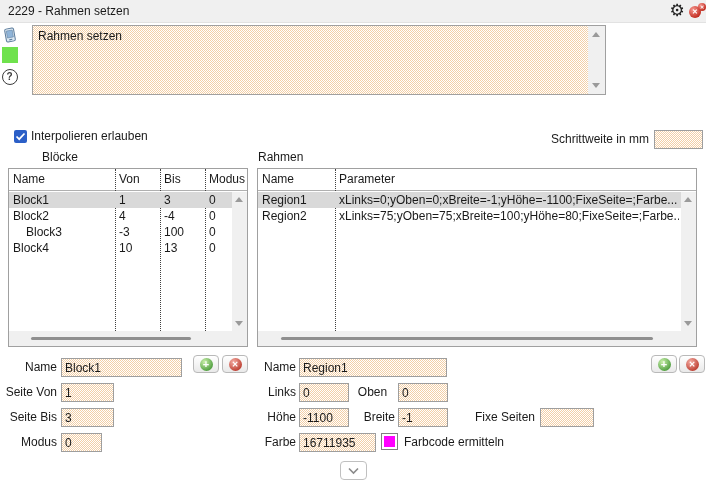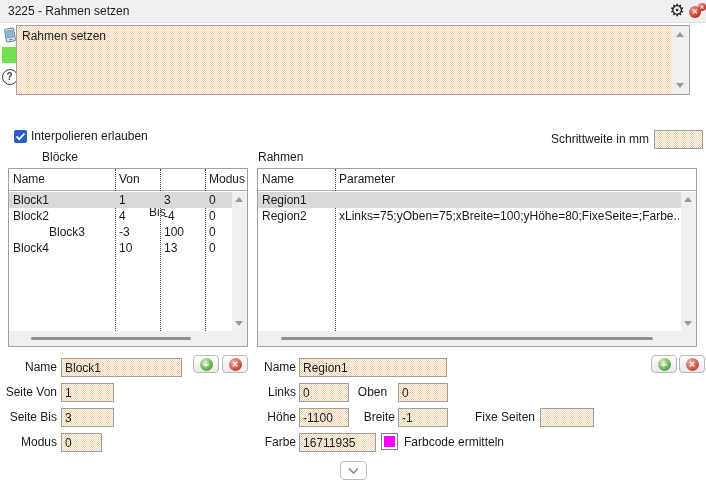--- a/index.html
+++ b/index.html
@@ -23,21 +23,21 @@
   
   .hatch{background-color:#fff;background-image:conic-gradient(#f3cfa6 0 25%,#fff 0 50%,#f3cfa6 0 75%,#fff 0);background-size:2px 2px;}
 
   
   .sideicon{position:absolute;left:2px;width:16px;height:16px;}
   .greensq{background:#6fe24d;}
   .helpicon{border:1.5px solid #3b3b3b;border-radius:50%;box-sizing:border-box;}
   .helpicon::before{content:"?";position:absolute;left:0;top:0;width:13px;height:13px;text-align:center;line-height:13px;font-size:10px;font-weight:bold;color:#3b3b3b;}
 
   
-  .desc{position:absolute;left:16px;top:25px;width:674px;height:70px;border:1px solid #a0a0a0;box-sizing:border-box;}
+  .desc{position:absolute;left:32px;top:25px;width:574px;height:70px;border:1px solid #a0a0a0;box-sizing:border-box;}
   .desc-text{position:absolute;left:5px;top:3px;line-height:15px;}
   .vtrack{position:absolute;background:#f0f0f0;}
   .arrU{position:absolute;width:0;height:0;border-left:4px solid transparent;border-right:4px solid transparent;border-bottom:5px solid #9a9a9a;}
   .arrD{position:absolute;width:0;height:0;border-left:4px solid transparent;border-right:4px solid transparent;border-top:5px solid #9a9a9a;}
 
   
   .cb{position:absolute;left:14px;top:130px;width:13px;height:13px;background:#2b5fc7;border-radius:2px;cursor:pointer;}
   .cb svg{position:absolute;left:1px;top:1px;}
   .lbl{position:absolute;line-height:19px;white-space:nowrap;}
   .r{text-align:right;}
@@ -69,21 +69,21 @@
   .swatch{position:absolute;width:17px;height:17px;border:1px solid #808080;box-shadow:inset 0 0 0 2px #fff;box-sizing:border-box;cursor:pointer;}
 
   .chev{position:absolute;left:340px;top:461px;width:27px;height:19px;border:1px solid #c0c0c0;border-radius:4px;background:#fff;display:flex;align-items:center;justify-content:center;padding:0;cursor:pointer;}
 </style>
 </head>
 <body>
 
 <div class="win">
 
   <div class="titlebar">
-    <span class="title">3225 - Rahmen setzen</span>
+    <span class="title">2229 - Rahmen setzen</span>
     <button class="tbtn gearbtn"></button>
     <button class="tbtn closebtn">
       <span class="redball"></span>
       <span class="redball-sm"></span>
     </button>
   </div>
 
   <div class="sideicon" style="top:27px;">
     <svg width="16" height="16" viewBox="0 0 16 16">
       <g transform="rotate(-10 8 8)">
@@ -114,41 +114,41 @@
   <span class="lbl r" style="left:535px;top:130px;width:114px;">Schrittweite in mm</span>
   <input class="field hatch" style="left: 654px; top: 130px; width: 48px; padding-left: 44px;" value="4.00">
 
   <span class="lbl" style="left:10px;top:148px;margin-left:32px;">Blöcke</span>
   <span class="lbl" style="left:258px;top:148px;">Rahmen</span>
 
   <div class="table" style="left:8px;top:168px;width:240px;height:179px;">
     <div class="thead">
       <span class="th" style="left:4px;">Name</span>
       <span class="th" style="left:110px;">Von</span>
-      <span class="th" style="left:140px;margin-top:33px;">Bis</span>
+      <span class="th" style="left:155px;">Bis</span>
       <span class="th" style="left:200px;">Modus</span>
     </div>
     <div class="sep" style="left:106px;"></div>
     <div class="sep" style="left:151px;"></div>
     <div class="sep" style="left:196px;"></div>
     <div class="tbody" id="blocks-body" style="width:238px;height:139px;">
         <div class="trow sel" style="width: 223px;">
           <span class="tcell" style="left: 4px; width: 100px;">Block1</span>
           <span class="tcell" style="left: 110px; width: 42px;">1</span>
           <span class="tcell" style="left: 155px; width: 42px;">3</span>
           <span class="tcell" style="left: 200px; width: 22px;">0</span>
         </div>
         <div class="trow" style="width: 223px;">
           <span class="tcell" style="left: 4px; width: 100px;">Block2</span>
           <span class="tcell" style="left: 110px; width: 42px;">4</span>
           <span class="tcell" style="left: 155px; width: 42px;">-4</span>
           <span class="tcell" style="left: 200px; width: 22px;">0</span>
         </div>
         <div class="trow" style="width: 223px;">
-          <span class="tcell" style="left: 8px; width: 100px; text-align: center;">Block3</span>
+          <span class="tcell" style="left: 17px; width: 100px;">Block3</span>
           <span class="tcell" style="left: 110px; width: 42px;">-3</span>
           <span class="tcell" style="left: 155px; width: 42px;">100</span>
           <span class="tcell" style="left: 200px; width: 22px;">0</span>
         </div>
         <div class="trow" style="width: 223px;">
           <span class="tcell" style="left: 4px; width: 100px;">Block4</span>
           <span class="tcell" style="left: 110px; width: 42px;">10</span>
           <span class="tcell" style="left: 155px; width: 42px;">13</span>
           <span class="tcell" style="left: 200px; width: 22px;">0</span>
         </div>
@@ -164,20 +164,21 @@
 
   <div class="table" style="left:257px;top:168px;width:440px;height:179px;">
     <div class="thead">
       <span class="th" style="left:4px;">Name</span>
       <span class="th" style="left:81px;">Parameter</span>
     </div>
     <div class="sep" style="left:77px;"></div>
     <div class="tbody" id="frames-body" style="width:438px;height:139px;">
         <div class="trow sel" style="width: 423px;">
           <span class="tcell" style="left: 4px; width: 71px;">Region1</span>
+          <span class="tcell" style="left: 81px; width: 340px;">xLinks=0;yOben=0;xBreite=-1;yHöhe=-1100;FixeSeite=;Farbe...</span>
         </div>
         <div class="trow" style="width: 423px;">
           <span class="tcell" style="left: 4px; width: 71px;">Region2</span>
           <span class="tcell" style="left: 81px; width: 340px;">xLinks=75;yOben=75;xBreite=100;yHöhe=80;FixeSeite=;Farbe...</span>
         </div>
       </div>
     <div class="vtrack" style="right:0;top:23px;width:15px;height:139px;">
       <span class="arrU" style="left:3px;top:5px;"></span>
       <span class="arrD" style="left:3px;bottom:5px;"></span>
     </div>

